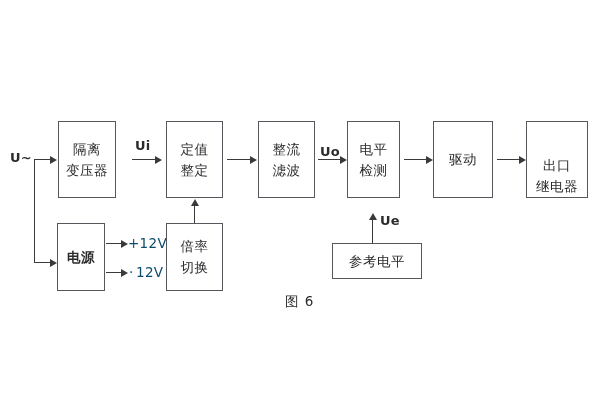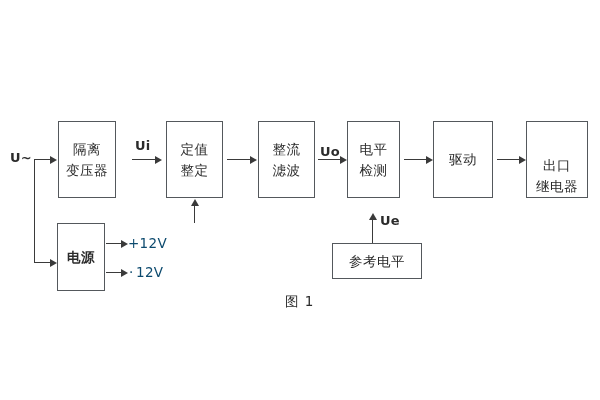--- a/index.html
+++ b/index.html
@@ -145,25 +145,29 @@
 
   <div class="wire wire-h" style="left:106px; top:243px; width:17px;"></div>
   <div class="arrowhead arrow-right" style="left:121px; top:239.6px;"></div>
   <div class="rail" style="left:128px; top:235px;">+12V</div>
 
   <div class="wire wire-h" style="left:106px; top:272px; width:17px;"></div>
   <div class="arrowhead arrow-right" style="left:121px; top:268.6px;"></div>
   <div class="rail" style="left:129px; top:264px;">·</div>
   <div class="rail" style="left:136px; top:264px;">12V</div>
 
+  <div class="box" style="left:166px; top:223px; width:57px; height:68px;">
+    <span class="ln">倍率</span>
+    <span class="ln">切换</span>
+  </div>
   <div class="wire wire-v" style="left:194px; top:205px; height:18px;"></div>
   <div class="arrowhead arrow-up" style="left:190.6px; top:199px;"></div>
 
   <div class="box" style="left:332px; top:243px; width:90px; height:36px;">
     <span class="ln">参考电平</span>
   </div>
   <div class="wire wire-v" style="left:372px; top:219px; height:24px;"></div>
   <div class="arrowhead arrow-up" style="left:368.6px; top:213px;"></div>
   <div class="sig" style="left:380px; top:213px;">Ue</div>
 
-  <div class="caption" style="left:285px; top:293px;">图 1</div>
+  <div class="caption" style="left:285px; top:293px;">图 6</div>
 
 </div>
 
 </body></html>

